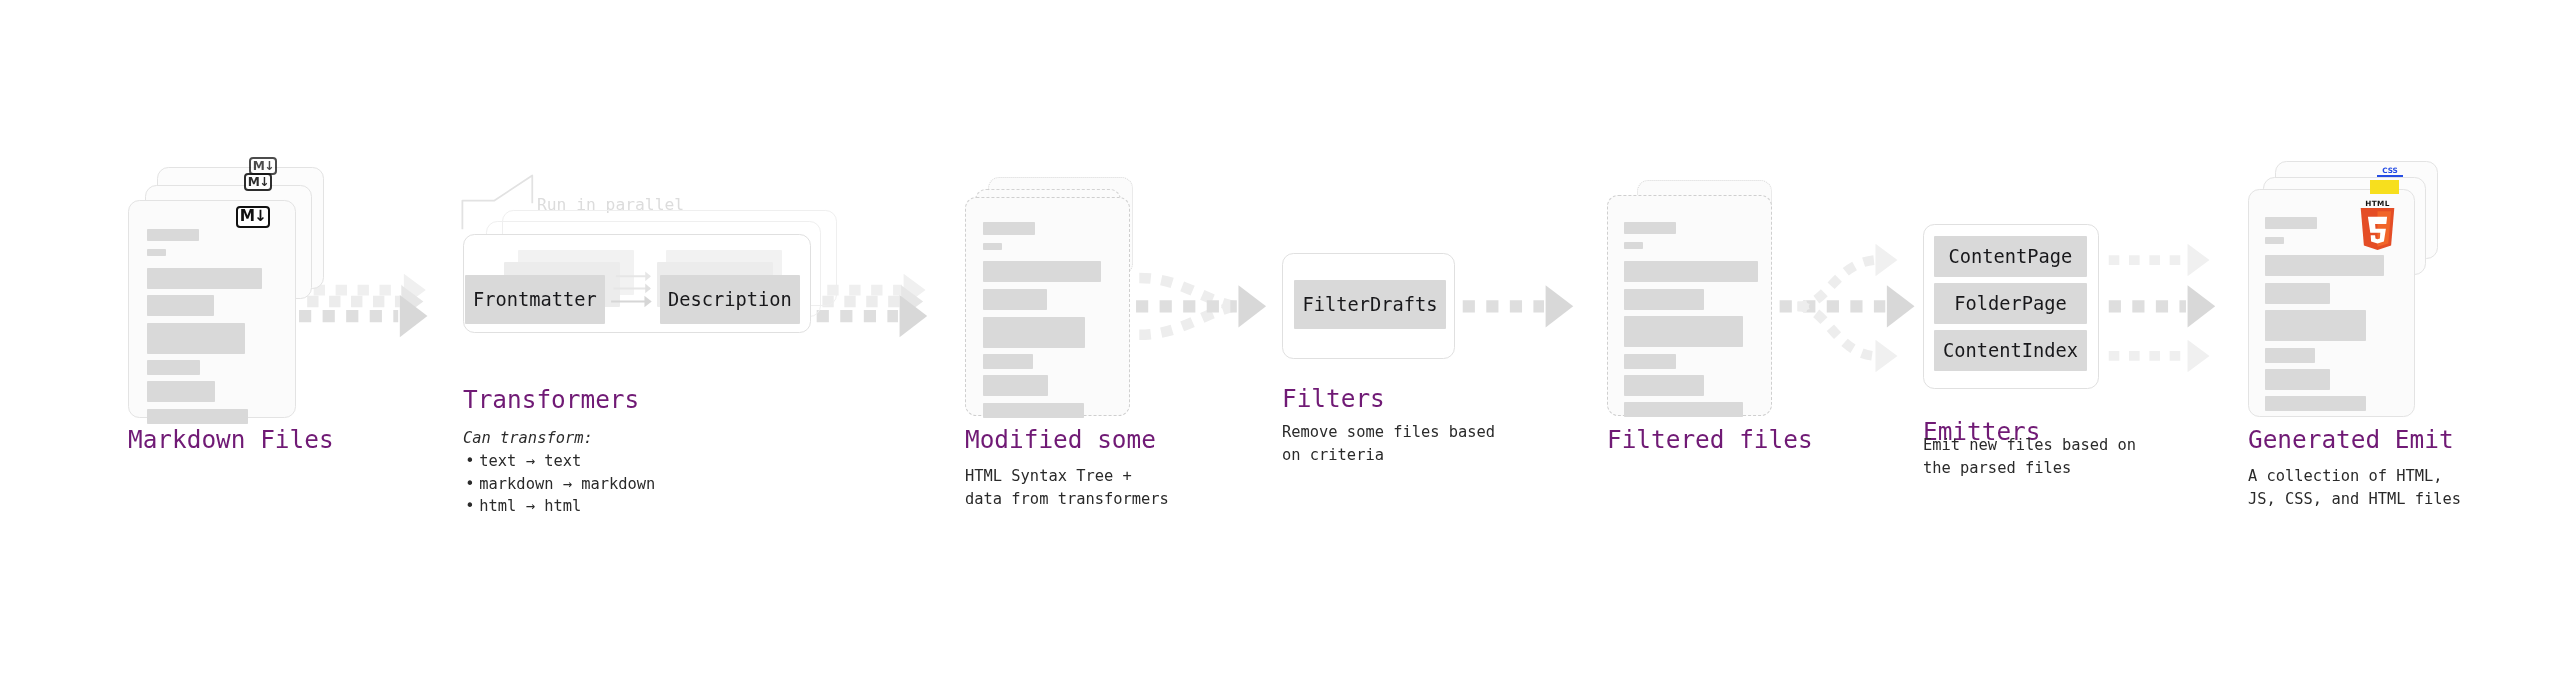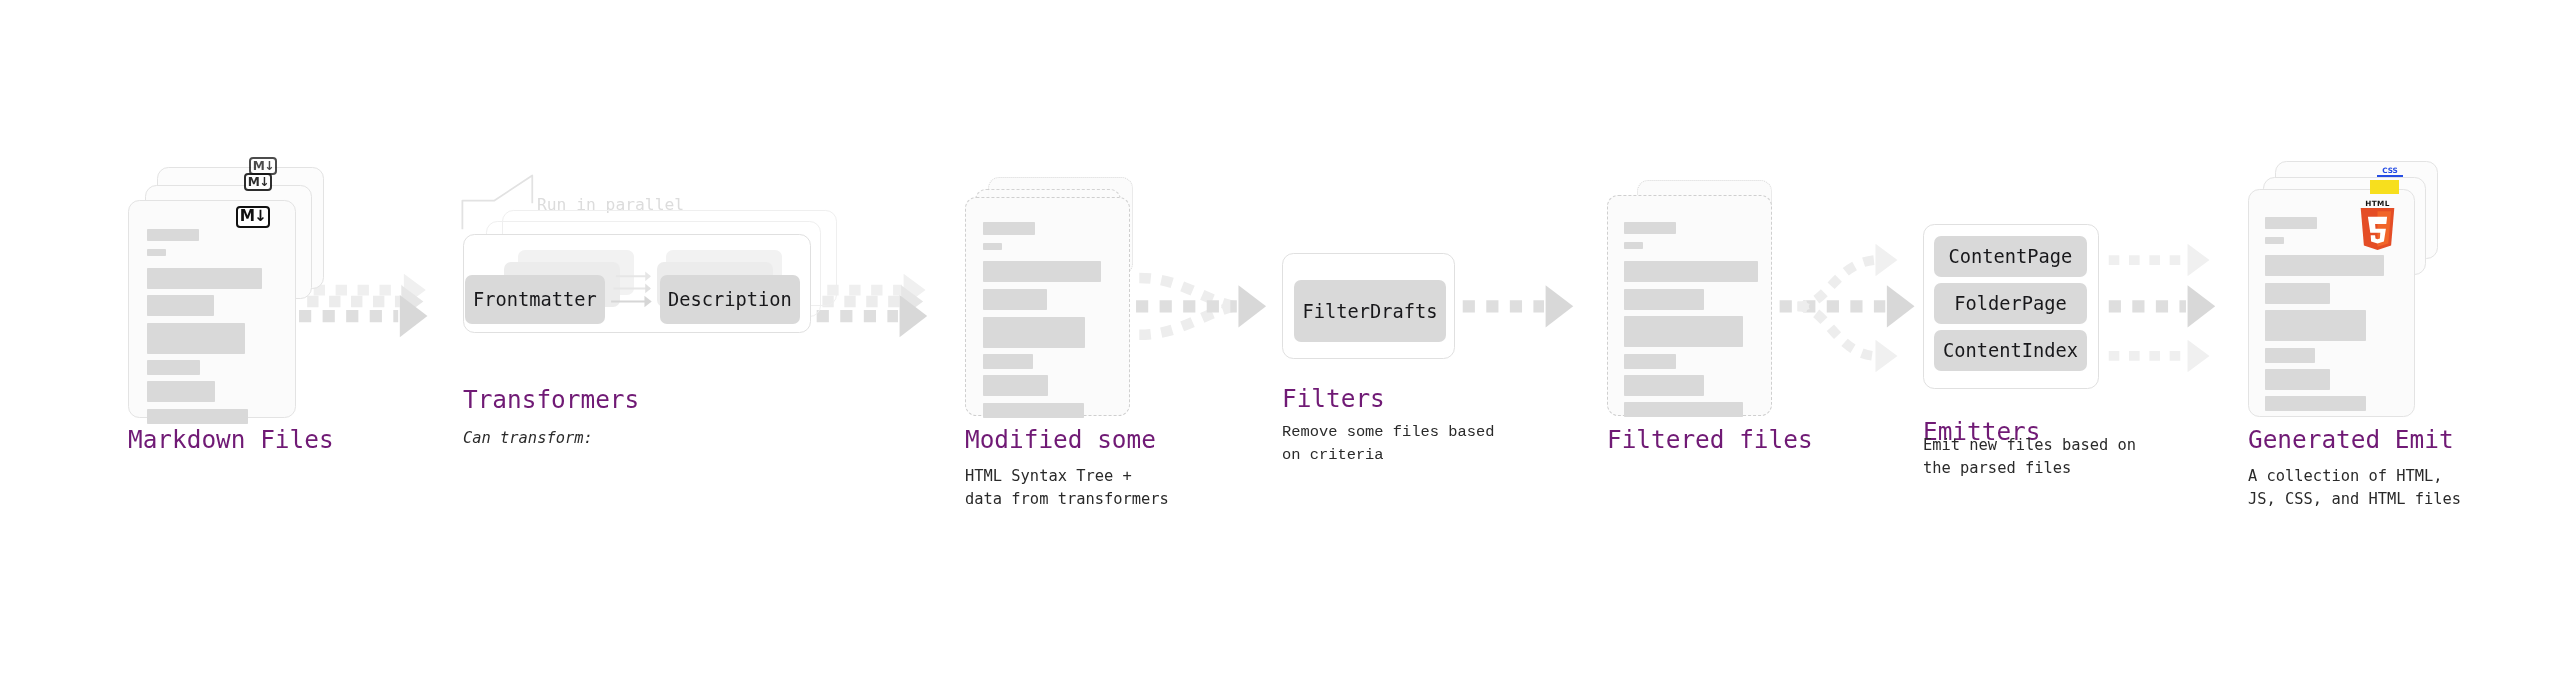--- a/index.html
+++ b/index.html
@@ -60,21 +60,21 @@
     position:absolute;
     background:#ffffff;
     border:1.3px solid #e0e0e0;
     border-radius:11.4px;
     box-sizing:border-box;
   }
   .group.faint{border-color:#efefef;background:transparent;}
   .chip{
     position:absolute;
     background:#d9d9d9;
-    border-radius:7px;
+    border-radius:1px;
     display:flex;align-items:center;justify-content:center;
     font-size:18.7px;color:#18181b;
     box-sizing:border-box;
     white-space:nowrap;
   }
   .chip.ghost{background:#ececec;}
   .chip.ghost2{background:#f2f2f2;}
 
   
   .title{
@@ -239,20 +239,25 @@
       <g stroke="#d6d6d6" stroke-width="2.6" fill="none">
         <path d="M752,371 L800,371"></path>
           <path d="M793,364 L802,371 L793,378" fill="#d6d6d6" stroke="none"></path>
       </g>
     </svg>
 
     <div class="title" style="left:463px;top:385px;">Transformers</div>
 
     <div class="bullets" style="left:463px;top:427px;">
       <div class="hd">Can transform:</div>
+      <ul>
+        <li>text → text</li>
+        <li>markdown → markdown</li>
+        <li>html → html</li>
+      </ul>
     </div>
   </div>
 
   <div class="stage">
     <div class="doc dashed" style="left:988px;top:177px;width:145px;height:98px;border-style:dotted;opacity:.8;"></div>
     <div class="doc dashed" style="left:975px;top:189px;width:146px;height:98px;opacity:.9;"></div>
 
     <div class="doc dashed" style="left:965px;top:197px;width:165px;height:219px;">
       <div class="bar" style="left:17px;top:24.4px;width:52px;height:12.2px;"></div>
       <div class="bar" style="left:17px;top:45px;width:18.7px;height:6.5px;"></div>
@@ -264,26 +269,26 @@
       <div class="bar" style="left:17px;top:205px;width:101px;height:14.6px;"></div>
     </div>
 
     <div class="title" style="left:965px;top:425px;">Modified some</div>
     <div class="sub" style="left:965px;top:465px;">HTML Syntax Tree +
 data from transformers</div>
   </div>
 
   <div class="stage">
     <div class="group" style="left:1282px;top:253px;width:173px;height:106px;"></div>
-    <div class="chip" style="left:1294px;top:280px;width:152px;height:62px;">
+    <div class="chip" style="left:1294px;top:280px;width:152px;height:49px;">
       <span>FilterDrafts</span>
     </div>
 
     <div class="title" style="left:1282px;top:384px;">Filters</div>
-    <div class="sub" style="left:1282px;top:421px;font-family:Liberation Mono, monospace;">Remove some files based
+    <div class="sub" style="left:1282px;top:421px;">Remove some files based
 on criteria</div>
   </div>
 
   <div class="stage">
     <div class="doc dashed" style="left:1637px;top:180px;width:135px;height:89px;border-style:dotted;opacity:.8;"></div>
 
     <div class="doc dashed" style="left:1607px;top:195px;width:165px;height:221px;">
       <div class="bar" style="left:16.3px;top:26px;width:52px;height:12.2px;"></div>
       <div class="bar" style="left:16.3px;top:46px;width:18.7px;height:6.5px;"></div>
       <div class="bar" style="left:16.3px;top:65px;width:134px;height:21px;"></div>

